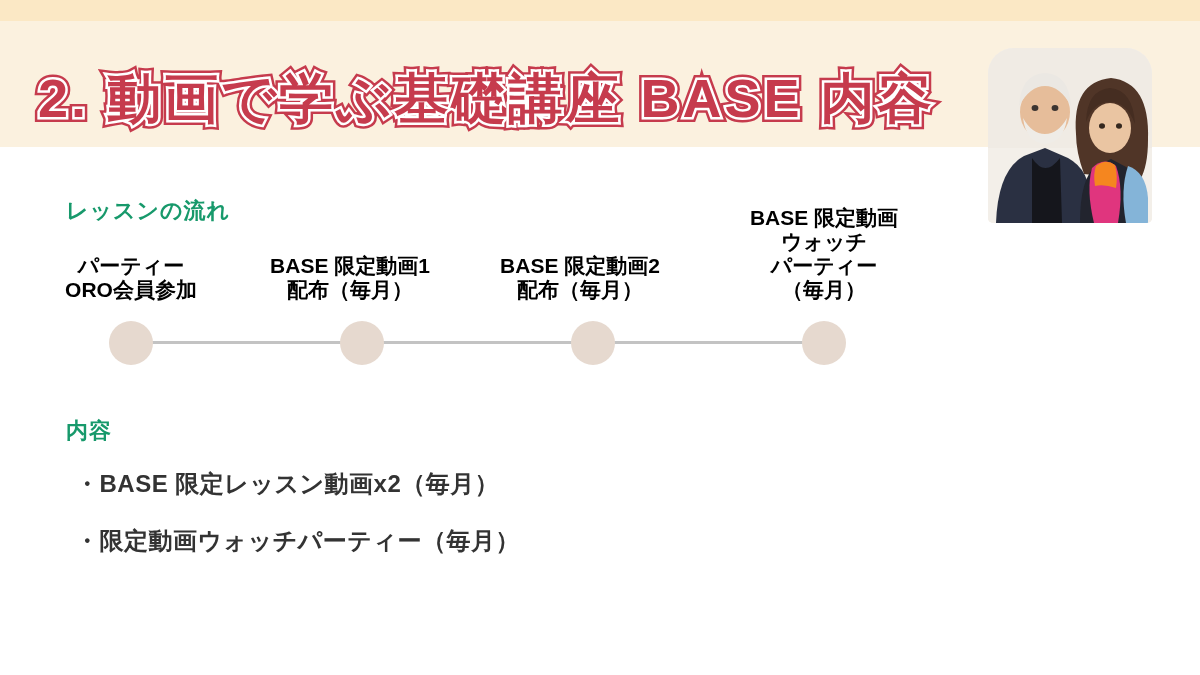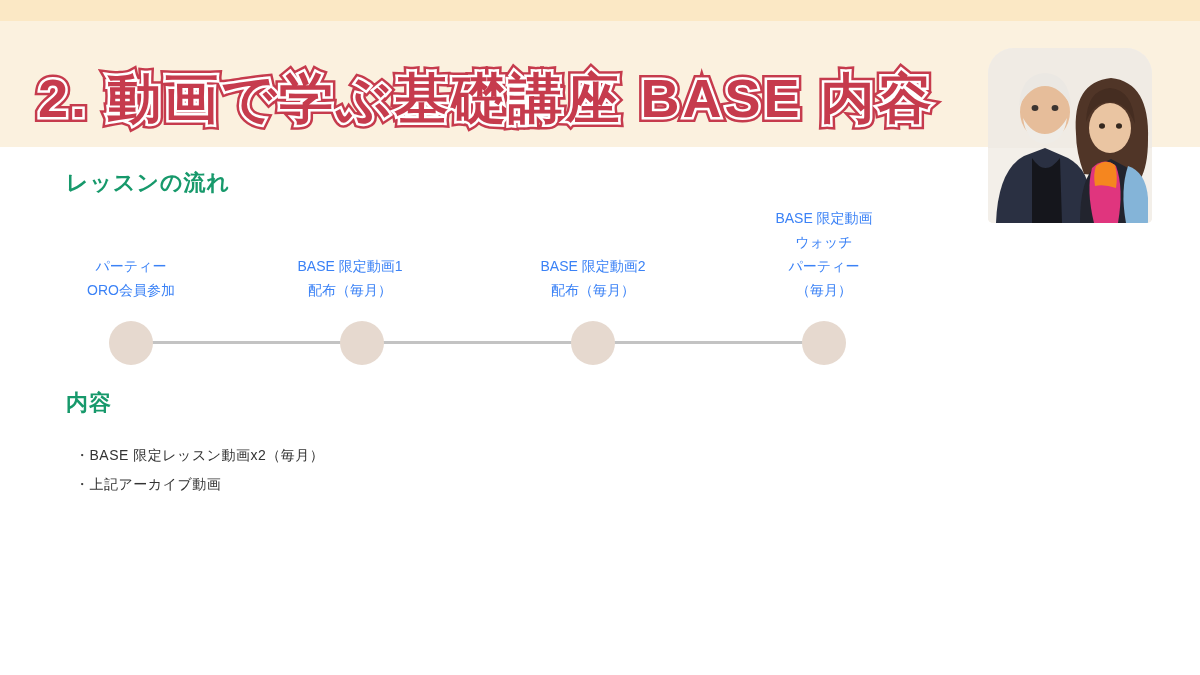--- a/index.html
+++ b/index.html
@@ -29,48 +29,49 @@
   .t-mid { -webkit-text-stroke:5px #ffffff;  color:#ffffff;}
   .t-front{ color:#c63b4d;}
   
   .photo{
     position:absolute;left:988px;top:48px;width:164px;height:175px;
     border-radius:26px 26px 5px 5px;overflow:hidden;background:#f3efe9;
   }
   
   .section-heading{
     position:absolute;left:66px;
-    font-size:22px;font-weight:bold;letter-spacing:1px;color:#17996b;
+    font-size:22px;font-weight:bold;letter-spacing:1px;color:#17996b;margin-top:28px;
   }
   .h-flow{top:168px;}
   .h-contents{top:388px;}
   
   .tl-line{
     position:absolute;left:131px;top:341px;width:693px;height:3px;
     background:#c3c3c3;
   }
   .tl-circle{
     position:absolute;top:321px;width:44px;height:44px;border-radius:50%;
     background:#e6d9cf;
   }
   .c1{left:109px;} .c2{left:340px;} .c3{left:571px;} .c4{left:802px;}
   .tl-label{
     position:absolute;top:202px;height:100px;width:240px;
     display:flex;align-items:flex-end;justify-content:center;
     text-align:center;white-space:pre-line;
-    font-size:14px;line-height:24px;color:#3b82f6;
+    font-size:21px;line-height:24px;color:#000000;font-weight:bold;
   }
-  .l1{left:11px;} .l2{left:230px;} .l3{left:473px;} .l4{left:704px;}
+  .l1{left:11px;} .l2{left:230px;} .l3{left:460px;} .l4{left:704px;}
   
   .contents-list{
     position:absolute;left:75px;top:441px;width:600px;
   }
   .list-item{
-    font-size:14px;line-height:29px;font-weight:normal;color:#333333;
+    font-size:24px;line-height:29px;font-weight:bold;color:#333333;
     letter-spacing:0.5px;
+    margin-top:28px;
   }
 </style>
 </head>
 <body>
 
 <div>
 
   <div class="top-strip"></div>
 
   <div class="header-band">
@@ -127,16 +128,16 @@
     <div class="tl-circle c1"></div>
     <div class="tl-circle c2"></div>
     <div class="tl-circle c3"></div>
     <div class="tl-circle c4"></div>
   </div>
 
   <div class="section-heading h-contents">内容</div>
 
   <div class="contents-list">
     <div class="list-item">・BASE 限定レッスン動画x2（毎月）</div>
-    <div class="list-item">・上記アーカイブ動画</div>
+    <div class="list-item">・限定動画ウォッチパーティー（毎月）</div>
   </div>
 
 </div>
 
 </body></html>

